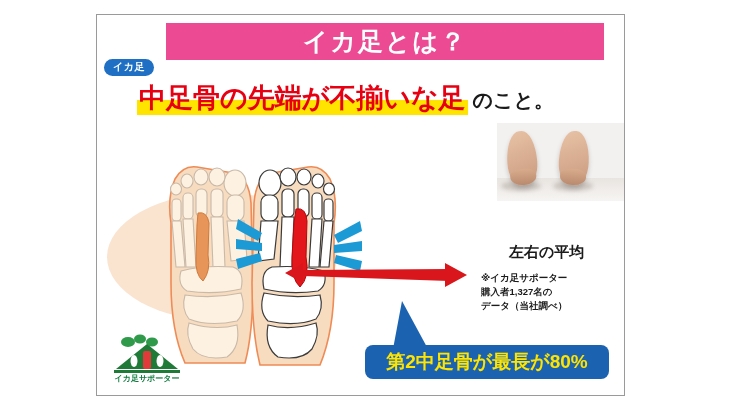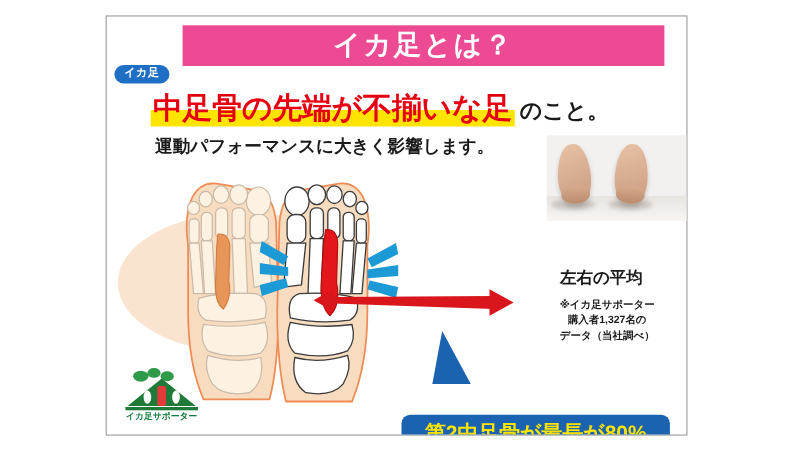--- a/index.html
+++ b/index.html
@@ -154,37 +154,36 @@
     z-index:5;white-space:nowrap;
   }
 
   
   #avg-title{
     position:absolute;left:412px;top:228px;
     font-size:15px;font-weight:bold;color:#1a1a1a;
     letter-spacing:0px;z-index:20;white-space:nowrap;
   }
   #note-block{
-    position:absolute;left:396px;top:256px;
+    position:absolute;left:384px;top:256px;
     width:118px;
     font-size:9.5px;font-weight:bold;color:#1a1a1a;
-    line-height:1.45;text-align:center;
+    line-height:1.45;
     z-index:20;
   }
   #note-block div{white-space:nowrap;}
 
   
   #callout{
     position:absolute;left:268px;top:330px;
     width:244px;height:34px;
     background:#1b63b0;
     border-radius:8px;
     display:flex;align-items:center;justify-content:center;
     z-index:26;
-    margin-top:32px;
   }
   #callout-text{
     color:#ffe400;font-size:19px;font-weight:bold;
     letter-spacing:0px;white-space:nowrap;
   }
   #callout-tail{
     position:absolute;left:296px;top:286px;
     width:0;height:0;
     border-left:9px solid transparent;
     border-right:26px solid transparent;
@@ -213,21 +212,20 @@
   <div id="corner-badge">イカ足</div>
 
   <div id="title-bar">
     <span id="title-text">イカ足とは？</span>
   </div>
 
   <div id="headline-row">
     <span id="headline-hl">中足骨の先端が不揃いな足</span>
     <span id="headline-tail">のこと。</span>
   </div>
-  <div id="subline">運動パフォーマンスに大きく影響します。</div>
 
   <div id="feet-photo">
     <div class="photo-floor"></div>
     <div class="heel-shadow" id="shadow-left"></div>
     <div class="heel-shadow" id="shadow-right"></div>
     <div class="heel" id="heel-left">
       <div class="heel-sole"></div>
     </div>
     <div class="heel" id="heel-right">
       <div class="heel-sole"></div>

